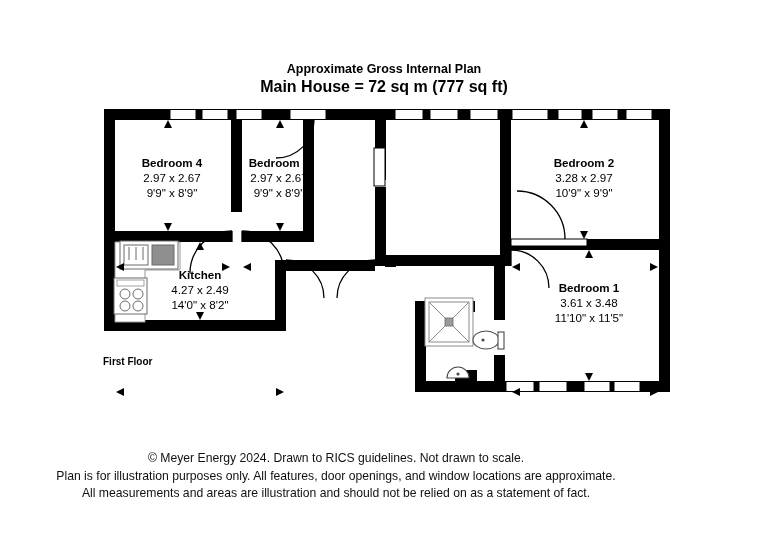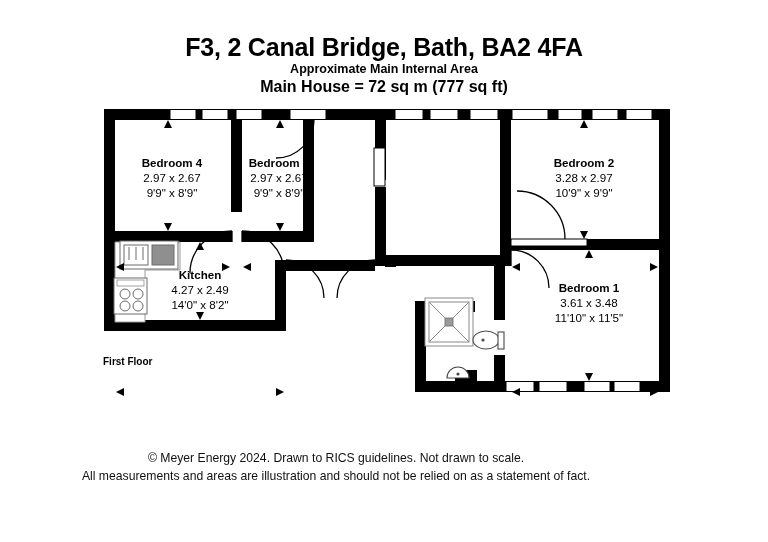--- a/index.html
+++ b/index.html
@@ -79,22 +79,21 @@
   .rm-name { font-size: 11.6px; font-weight: bold; }
   .rm-dim  { font-size: 11.6px; font-weight: normal; }
   svg { display: block; }
   text { font-family: "Liberation Sans", sans-serif; }
 </style>
 </head>
 <body>
 
 <div id="page">
 
-  <div id="title">F3, 2 Canal Bridge, Bath, BA2 4FA</div>
-  <div id="subtitle1">Approximate Main Internal Area</div>
+  <div id="subtitle1">Approximate Gross Internal Plan</div>
   <div id="subtitle2">Main House = 72 sq m (777 sq ft)</div>
 
   <div id="plan-wrap">
   <svg width="768" height="300" viewBox="0 0 768 300">
 
     <g>
       <rect x="105" y="8" width="570" height="285" fill="#ffffff"></rect>
     </g>
 
     <g fill="#000000">
@@ -283,16 +282,17 @@
       </g>
     </g>
 
   </svg>
   </div>
 
   <div id="floor-label">First Floor</div>
 
   <div id="footer">
     <div>© Meyer Energy 2024. Drawn to RICS guidelines.  Not drawn to scale.</div>
+    <div>Plan is for illustration purposes only. All features, door openings, and window locations are approximate.</div>
     <div>All measurements and areas are illustration and should not be relied on as a statement of fact.</div>
   </div>
 
 </div>
 
 </body></html>

